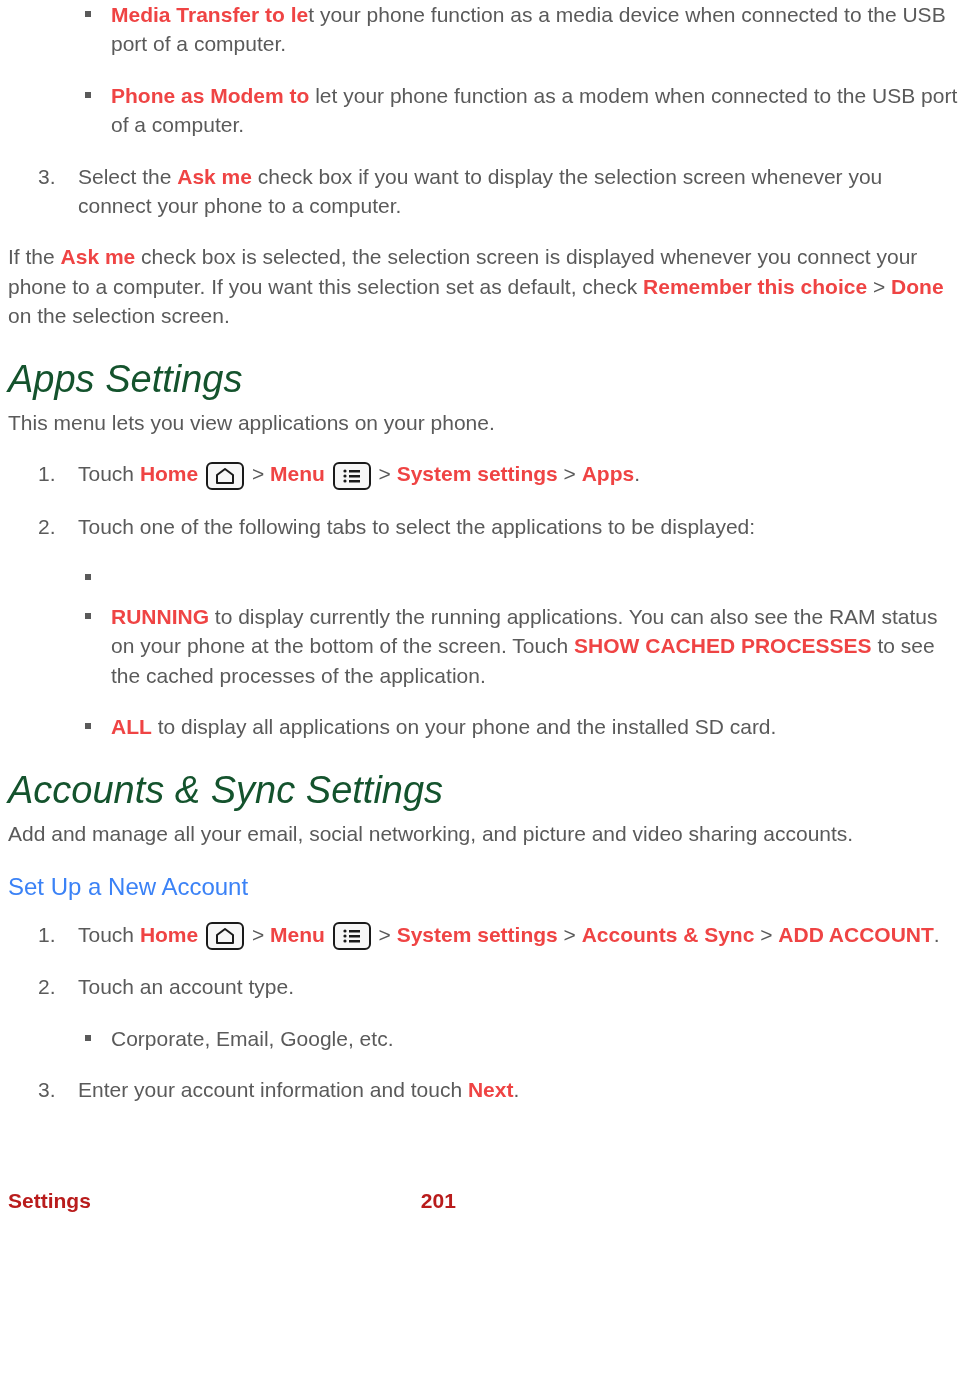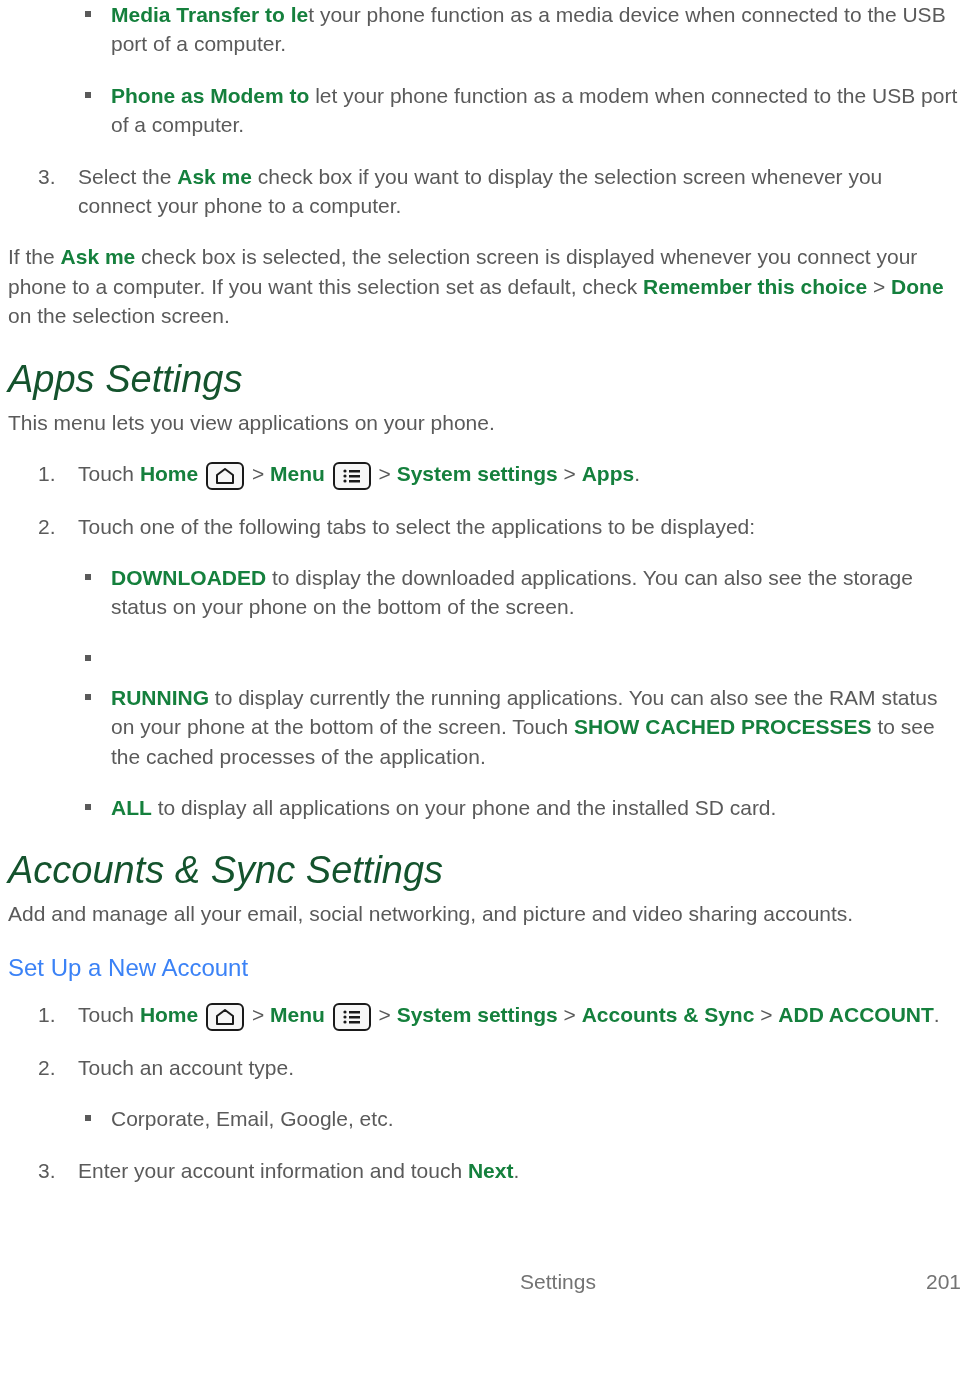--- a/index.html
+++ b/index.html
@@ -65,44 +65,45 @@
       font-size: 38px;
       margin: 22px 0 2px 0;
     }
     h2.subsection {
       font-family: Arial, Helvetica, sans-serif;
       font-weight: normal;
       color: #3b82f6;
       font-size: 24px;
       margin: 22px 0 16px 0;
     }
-    .b { font-weight: bold; color: #15803d; }
+    .b { font-weight: bold; color: #ef4444; }
     .icon {
       display: inline-block;
       vertical-align: middle;
       border: 2px solid #1a1a1a;
       border-radius: 6px;
       background: #f7f7f7;
       width: 34px;
       height: 24px;
       position: relative;
       margin: 0 2px;
     }
     .icon-home svg, .icon-menu svg {
       position: absolute;
       top: 50%;
       left: 50%;
       transform: translate(-50%, -50%);
     }
     .footer {
       display: flex;
-      justify-content: flex-end;
+      justify-content: flex-start;
       padding: 60px 8px 20px 8px;
-      color: #737373;
+      color: #b91c1c;
       font-size: 21px;
+      font-weight: bold;
     }
     .footer .pg {
       margin-left: 330px;
     }
   </style>
 </head>
 <body>
 
 <div class="page">
 
@@ -159,26 +160,20 @@
     </li>
     <li class="num-item">
       <span class="num">2.</span>
       <span class="txt">Touch one of the following tabs to select the applications to be displayed:</span>
     </li>
   </ol>
 
   <ul class="bullet-list">
     <li class="bullet-item">
       <span class="sq"></span>
-      <span class="txt">
-        <span class="b">DOWNLOADED</span><span> to display the downloaded applications. You can also see the storage status on your phone on the bottom of the screen.</span>
-      </span>
-    </li>
-    <li class="bullet-item">
-      <span class="sq"></span>
     </li>
     <li class="bullet-item">
       <span class="sq"></span>
       <span class="txt">
         <span class="b">RUNNING</span><span> to display currently the running applications. You can also see the RAM status on your phone at the bottom of the screen. Touch </span><span class="b">SHOW CACHED PROCESSES</span><span> to see the cached processes of the application.</span>
       </span>
     </li>
     <li class="bullet-item">
       <span class="sq"></span>
       <span class="txt">

